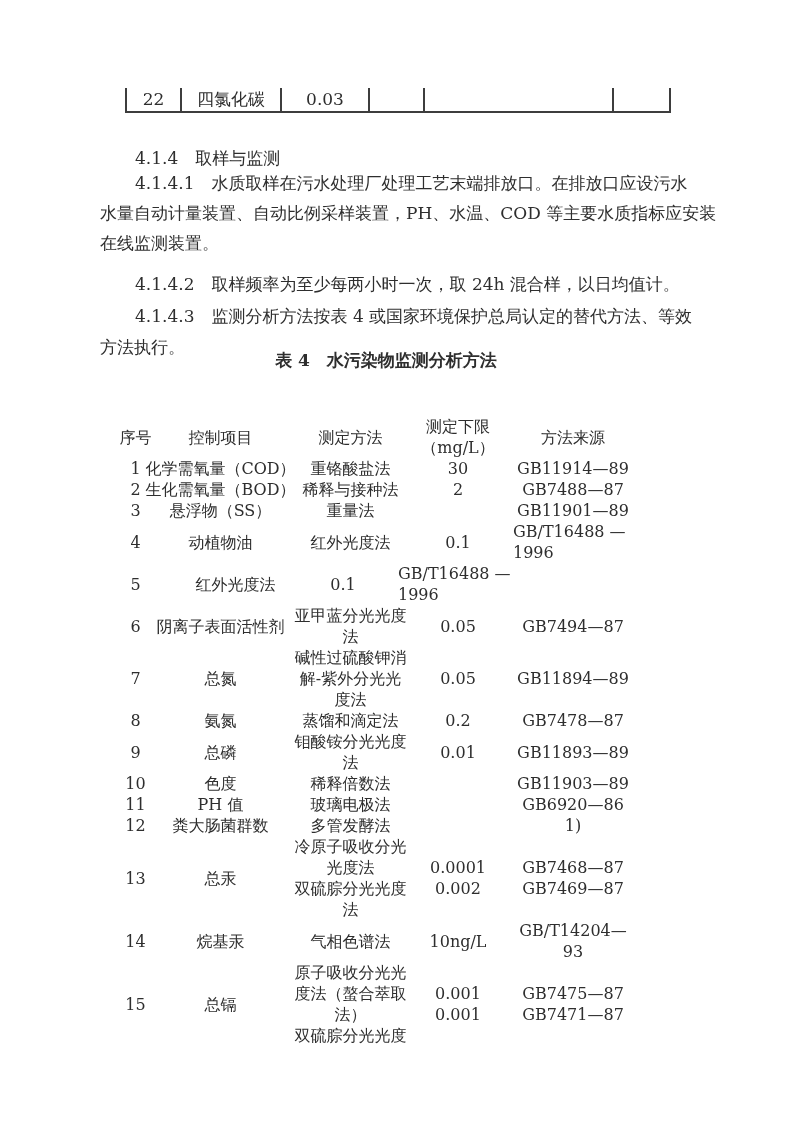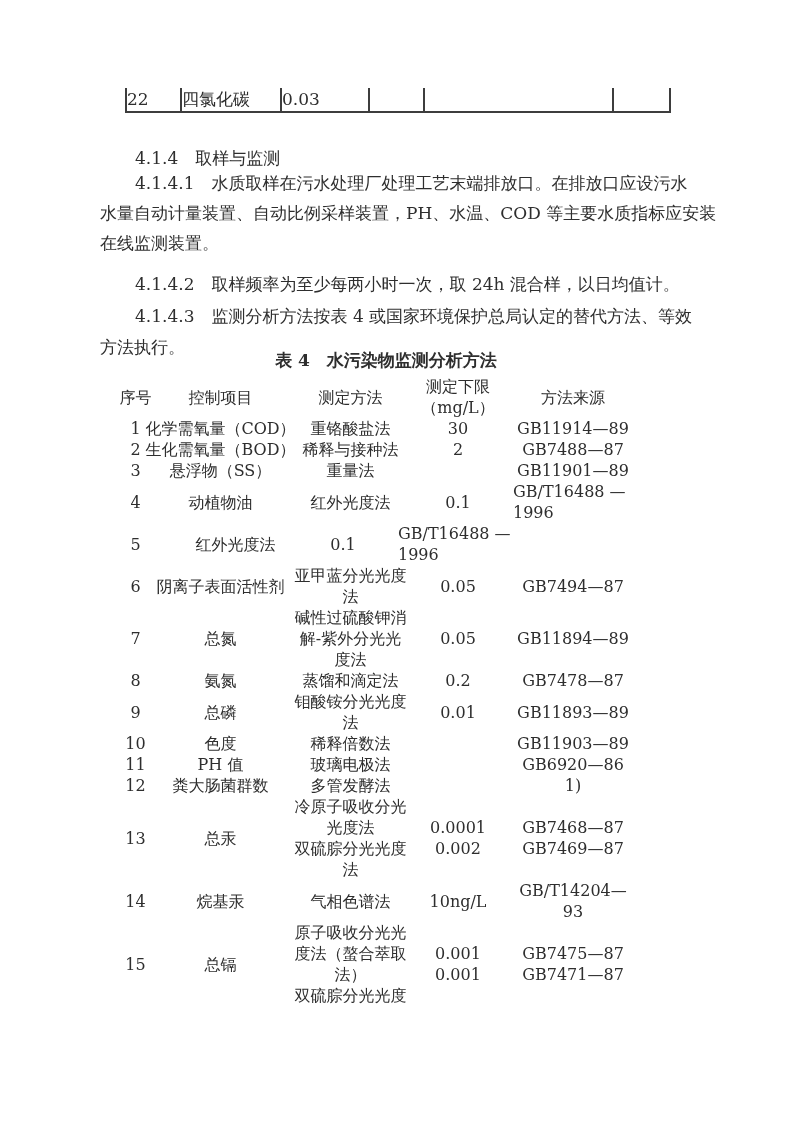--- a/index.html
+++ b/index.html
@@ -8,40 +8,40 @@
     font-family:"DejaVu Serif","Liberation Serif",serif;
     color:#2e2e2e;overflow:hidden;
   }
   
   .top-table{
     position:absolute;left:125px;top:88px;height:23px;display:flex;
     border-bottom:2px solid #3d3d3d;
   }
   .tt-cell{
     box-sizing:border-box;border-left:2px solid #3d3d3d;
-    font-size:17px;line-height:22px;white-space:nowrap;
+    font-size:17px;line-height:22px;text-align:center;white-space:nowrap;
   }
   .tt-cell:last-child{border-right:2px solid #3d3d3d;}
   .ttw0{width:55px}.ttw1{width:100px}.ttw2{width:88px}
   .ttw3{width:55px}.ttw4{width:189px}.ttw5{width:59px}
 
   .heading{position:absolute;left:135px;top:147px;font-size:17px;white-space:nowrap;}
   .para{position:absolute;left:100px;width:604px;font-size:17px;}
   .para .pline{line-height:30px;white-space:nowrap;}
   .para .indent{padding-left:35px;}
   .p1{top:168px}.p2{top:269px}.p3{top:301px}
   .p2 .pline,.p3 .pline{line-height:31px;}
 
   .table-title{
     position:absolute;left:0;top:349px;width:772px;text-align:center;
     font-weight:bold;font-size:17px;
   }
 
   
-  .an-table{position:absolute;left:108px;top:376px;width:545px;font-size:16px;}
+  .an-table{position:absolute;left:108px;top:416px;width:545px;font-size:16px;}
   .trow{display:flex;align-items:stretch;}
   .cell{
     display:flex;flex-direction:column;justify-content:center;align-items:center;
     box-sizing:border-box;flex-shrink:0;
   }
   .cell .line{height:21px;line-height:21px;white-space:nowrap;text-align:center;}
   .cell.left{align-items:flex-start;padding-left:20px;justify-content:space-between;}
   .c1{width:55px}.c2{width:115px}.c3{width:145px}.c4{width:70px}.c5{width:160px}
 </style>
 </head>

